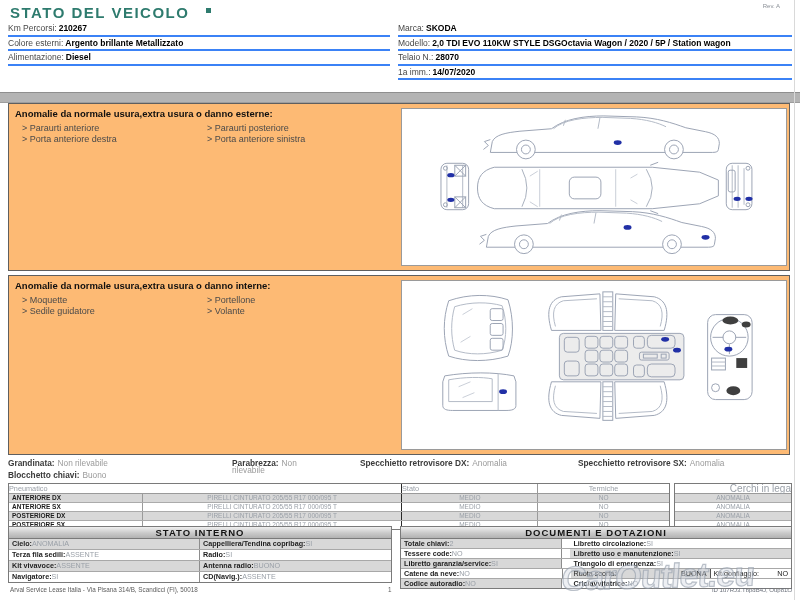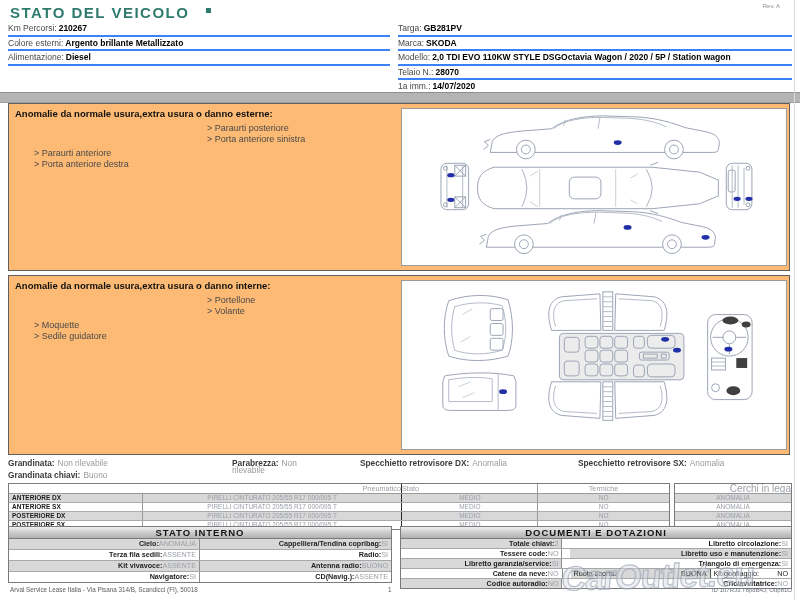--- a/index.html
+++ b/index.html
@@ -19,32 +19,32 @@
   .fld-row b{color:#000;margin-left:2px;}
   
   .gray-bar{left:0;top:92px;width:800px;height:9px;background:#b4b4b4;border-top:1px solid #8f8f8f;border-bottom:1px solid #9d9d9d;}
   
   .sect{border:1px solid #5f5f5f;background:#fdba74;}
   .sect-ext{left:8px;top:103px;width:780px;height:166px;}
   .sect-int{left:8px;top:275px;width:780px;height:178px;}
   .sect-heading{left:6px;top:4px;font-size:9.5px;font-weight:bold;color:#101010;}
   .anomaly-col{top:19px;font-size:9px;color:#4a4a4a;line-height:10.5px;}
   .anomaly-col .it{display:block;}
-  .col-1{left:25px;margin-top:25px;} .col-2{left:198px;}
+  .col-1{left:13px;} .col-2{left:198px;}
   .diagram-box{top:4px;left:392px;width:384px;border:1px solid #9a9a9a;background:#fff;}
   .diagram-ext{height:156px;} .diagram-int{height:168px;}
   
   .cond{left:8px;top:458px;width:784px;height:24px;font-size:8.3px;}
   .cond .lbl{font-weight:bold;color:#3a3a3a;}
   .cond .val{color:#9a9a9a;margin-left:3px;}
   .cond .pb2{color:#9a9a9a;}
   
   .tires{left:8px;top:483px;width:660px;border:1px solid #7a7a7a;font-size:6.5px;}
   .t-head{display:flex;height:9px;line-height:9px;color:#9aa0a8;font-size:7.3px;border-bottom:1px solid #9a9a9a;}
-  .t-head .h-pneu{width:392px;text-align:right;border-right:1.5px solid #2a2a2a;}
+  .t-head .h-pneu{width:392px;text-align:left;border-right:1.5px solid #2a2a2a;}
   .t-head .h-stato{width:135px;text-align:left;border-right:1px solid #9a9a9a;}
   .t-head .h-term{width:131px;text-align:center;}
   .t-row{display:flex;height:8px;line-height:8px;border-bottom:1px solid #ababab;}
   .t-row:last-child{border-bottom:none;}
   .t-row .c-name{width:130px;font-weight:bold;color:#1d1d1d;padding-left:3px;border-right:1px solid #9a9a9a;}
   .t-row .c-spec{width:259px;text-align:center;color:#9aa0a8;border-right:1.5px solid #2a2a2a;}
   .t-row .c-stato{width:135px;text-align:center;color:#9aa0a8;border-right:1px solid #9a9a9a;}
   .t-row .c-term{width:131px;text-align:center;color:#9aa0a8;}
   .r-g{background:#d8d8d8;} .r-w{background:#fff;}
   .cerchi{left:674px;top:483px;width:116px;border:1px solid #7a7a7a;font-size:6.5px;}
@@ -54,21 +54,21 @@
   
   .btable{border:1px solid #7a7a7a;}
   .stato-interno{left:8px;top:526px;width:382px;}
   .documenti{left:400px;top:526px;width:390px;}
   .bar-title{height:11px;line-height:11px;text-align:center;font-size:9.5px;font-weight:bold;letter-spacing:1px;color:#141414;
     background:linear-gradient(180deg,#efefef 0%,#c9c9c9 55%,#b2b2b2 100%);border-bottom:1px solid #7a7a7a;}
   .kv-row{display:flex;border-bottom:1px solid #a8a8a8;}
   .kv-row:last-child{border-bottom:none;}
   .si-row{height:10px;line-height:10px;font-size:7.2px;}
   .doc-row{height:9px;line-height:9px;font-size:7.2px;gap:8px;}
-  .kv-cell{display:flex;justify-content:flex-end;padding:0 3px;box-sizing:border-box;}
+  .kv-cell{display:flex;justify-content:flex-start;padding:0 3px;box-sizing:border-box;}
   .kv-cell .k{font-weight:bold;color:#1d1d1d;white-space:nowrap;}
   .kv-cell .v{color:#9aa0a8;}
   .si-l,.si-r{width:191px;} .si-l{border-right:1px solid #8d8d8d;}
   .doc-l{width:164px;border-right:1px solid #8d8d8d;}
   .doc-r{width:224px;}
   .doc-r-split{display:flex;width:224px;padding:0;}
   .doc-r-split .sub-a{display:flex;justify-content:space-between;width:140px;padding:0 3px;border-right:1px solid #555;box-sizing:border-box;}
   .doc-r-split .sub-b{display:flex;justify-content:space-between;flex:1;padding:0 3px;box-sizing:border-box;}
   .c-g{background:#d8d8d8;} .c-w{background:#fff;}
   
@@ -87,21 +87,20 @@
 <div class="abs title-square"></div>
 <div class="abs rev">Rev. A</div>
 
 <div class="abs fields fields-left">
   <div class="fld-row"><span>Km Percorsi:</span><b>210267</b></div>
   <div class="fld-row"><span>Colore esterni:</span><b>Argento brillante Metallizzato</b></div>
   <div class="fld-row"><span>Alimentazione:</span><b>Diesel</b></div>
 </div>
 
 <div class="abs fields fields-right">
-  <div class="fld-row"><span>Targa:</span><b>GB281PV</b></div>
   <div class="fld-row"><span>Marca:</span><b>SKODA</b></div>
   <div class="fld-row"><span>Modello:</span><b>2,0 TDI EVO 110KW STYLE DSGOctavia Wagon / 2020 / 5P / Station wagon</b></div>
   <div class="fld-row"><span>Telaio N.:</span><b>28070</b></div>
   <div class="fld-row"><span>1a imm.:</span><b>14/07/2020</b></div>
 </div>
 
 <div class="abs gray-bar"></div>
 
 <div class="abs sect sect-ext">
   <div class="abs sect-heading">Anomalie da normale usura,extra usura o danno esterne:</div>
@@ -264,21 +263,21 @@
     <span class="lbl">Parabrezza:</span><span class="val">Non</span>
   </span>
   <span class="abs pb2" style="left:224px;top:7px;">rilevabile</span>
   <span class="abs" style="left:352px;top:0;">
     <span class="lbl">Specchietto retrovisore DX:</span><span class="val">Anomalia</span>
   </span>
   <span class="abs" style="left:570px;top:0;">
     <span class="lbl">Specchietto retrovisore SX:</span><span class="val">Anomalia</span>
   </span>
   <span class="abs" style="left:0;top:12px;">
-    <span class="lbl">Grandinata chiavi:</span><span class="val">Buono</span>
+    <span class="lbl">Blocchetto chiavi:</span><span class="val">Buono</span>
   </span>
 </div>
 
 <div class="abs tires">
   <div class="t-head">
     <div class="h-pneu">Pneumatico</div>
     <div class="h-stato">Stato</div>
     <div class="h-term">Termiche</div>
   </div>
   <div class="t-row r-g">

